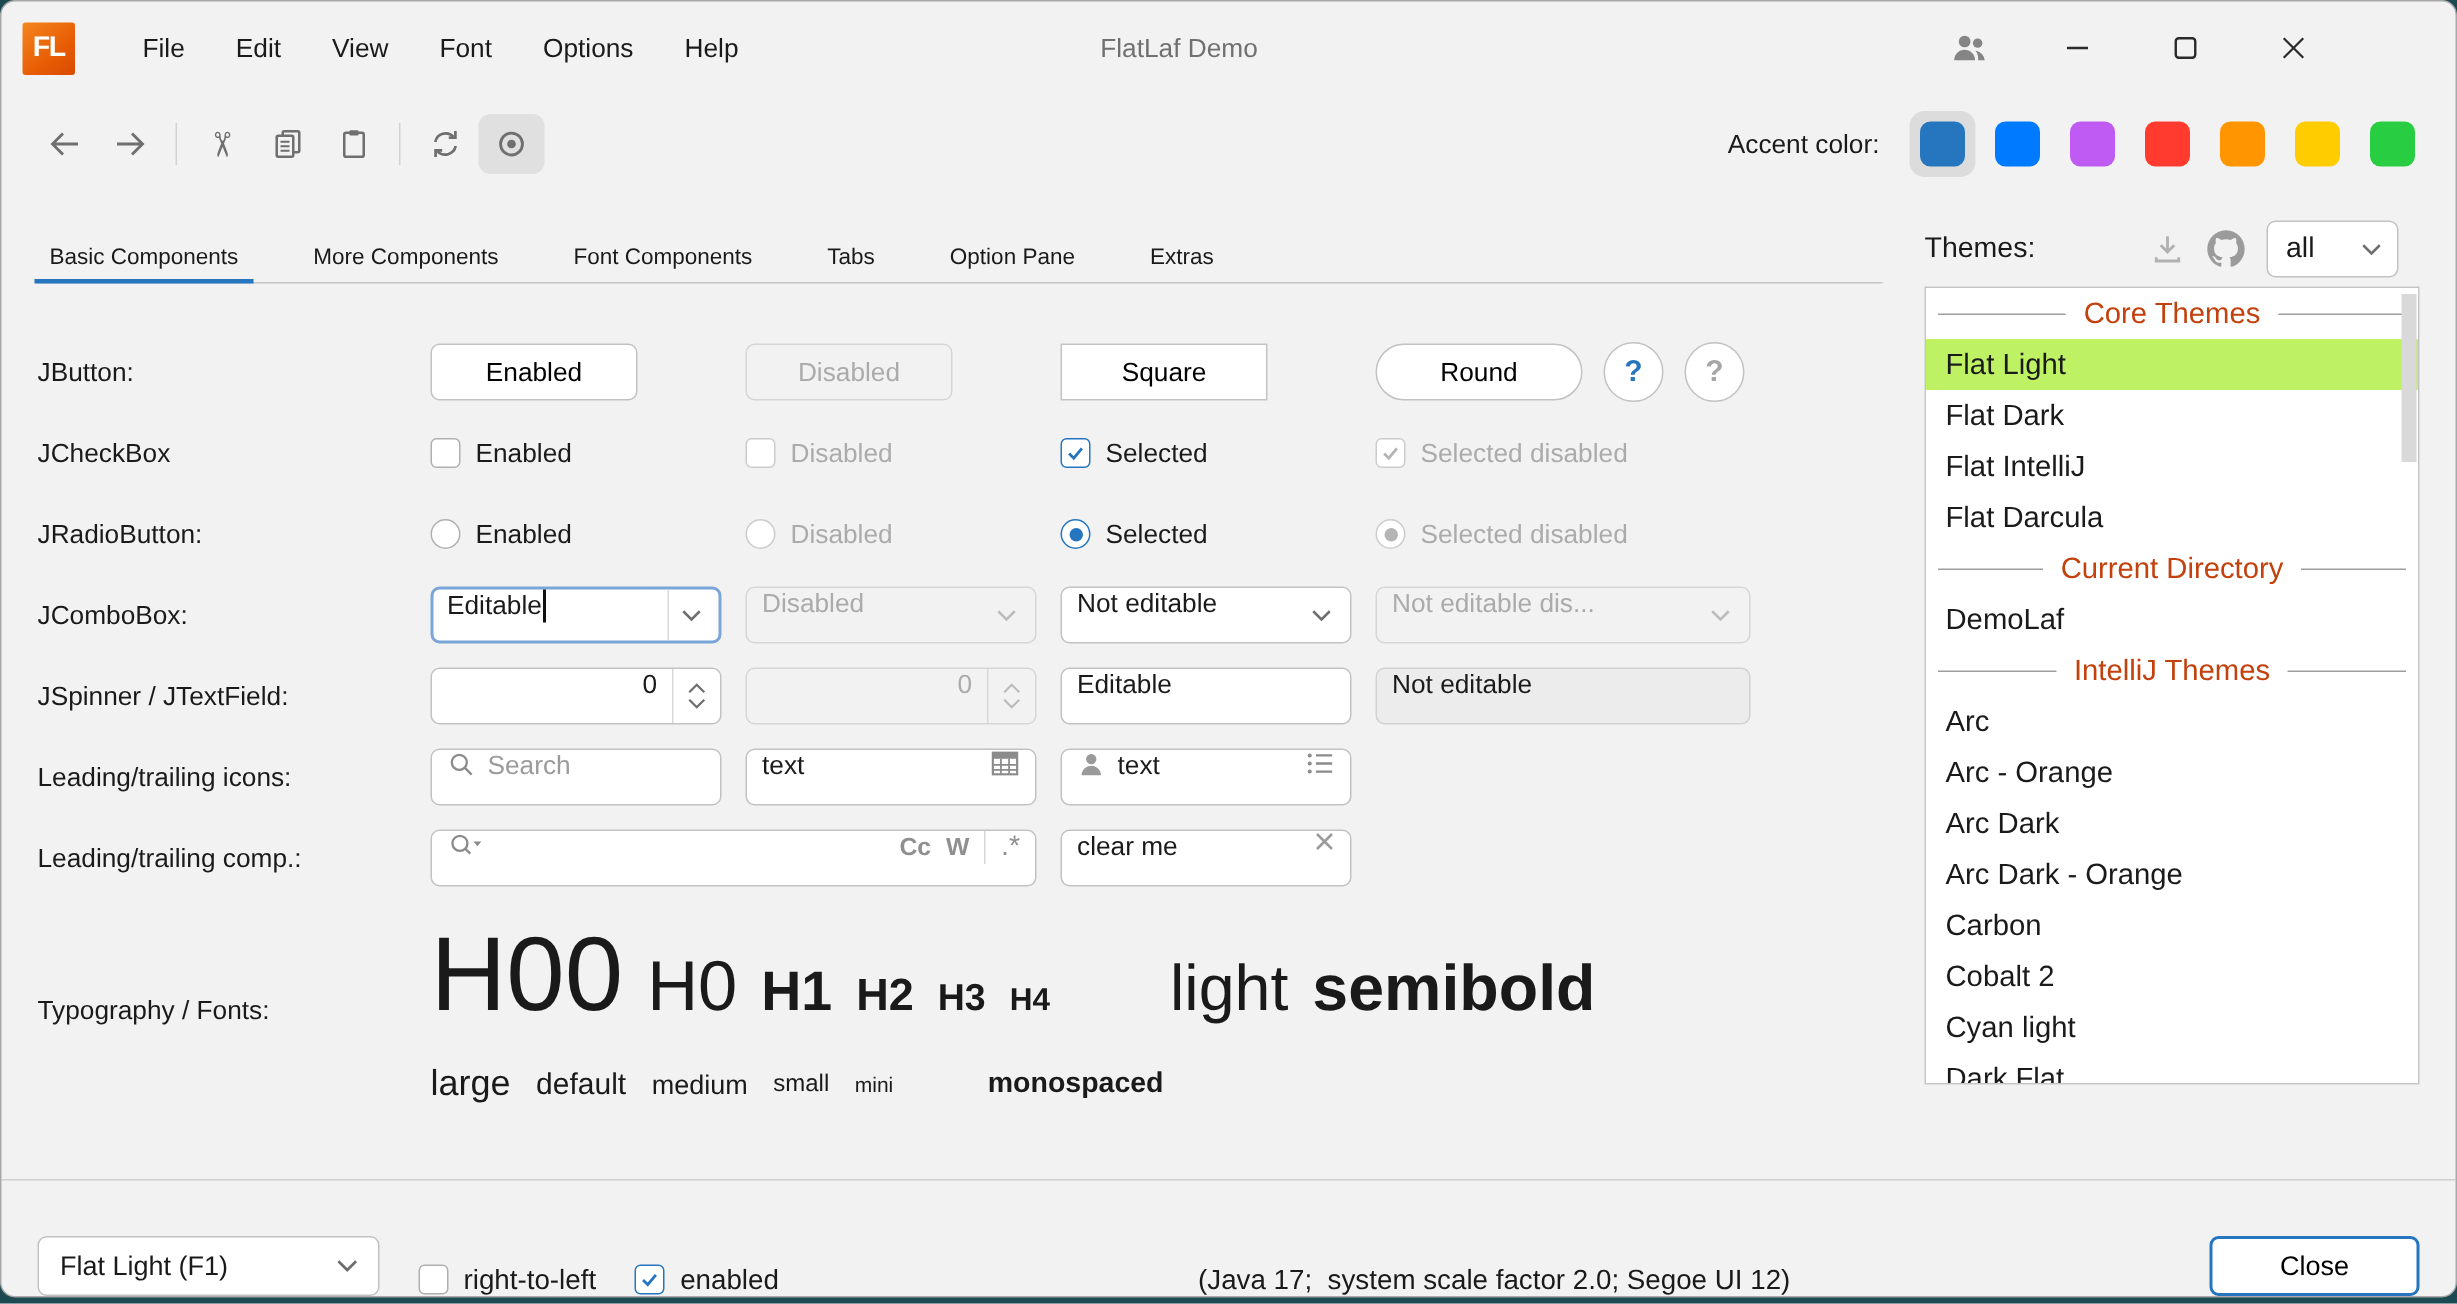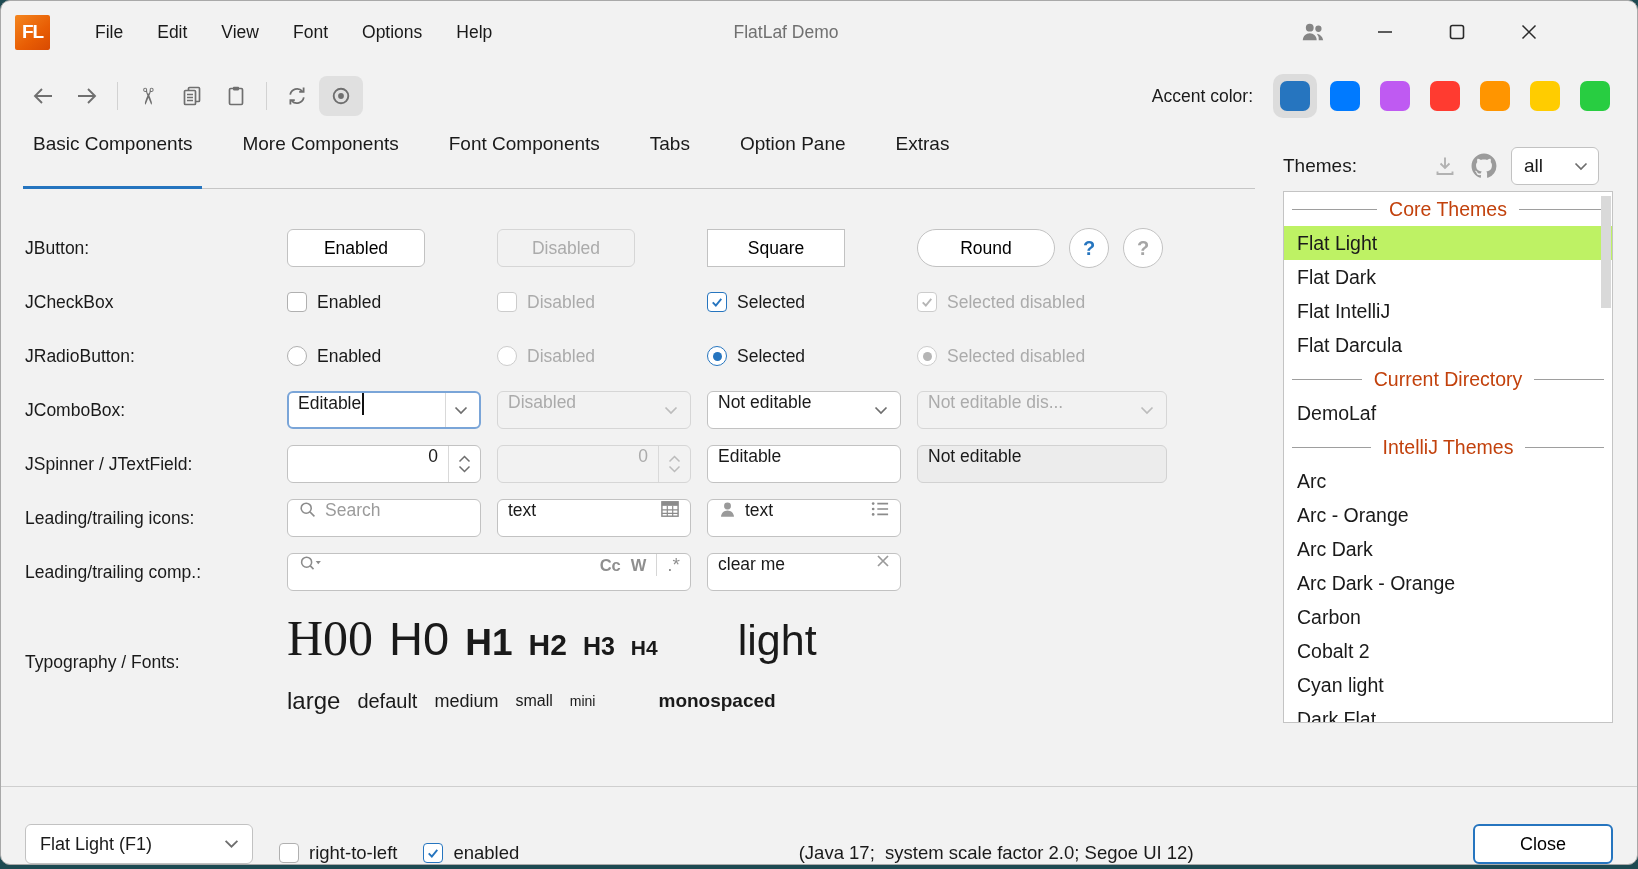--- a/index.html
+++ b/index.html
@@ -44,21 +44,21 @@
   .accent-area { margin-left: auto; display: flex; align-items: center; }
   .accent-label { font-size: 17.5px; margin-right: 14px; }
   .swatch-wrap { width: 44px; height: 44px; display: flex; align-items: center; justify-content: center; border-radius: 10px; margin-left: 6px; }
   .swatch-wrap.selected { background: #dcdcdc; }
   .swatch { width: 30px; height: 30px; border-radius: 7px; }
   
   .main { flex: 1 1 auto; display: flex; padding: 0 24px; gap: 28px; overflow: hidden; }
   .left-col { flex: 1 1 auto; min-width: 0; }
   
   .tab-bar { display: flex; height: 60px; align-items: flex-end; border-bottom: 1px solid #c6c6c6; padding-top: 14px; }
-  .tab { font-size: 19px; padding: 0 8px 33px 8px; margin-right: 34px; position: relative; white-space: nowrap; }
+  .tab { font-size: 15px; padding: 0 8px 8px 8px; margin-right: 34px; position: relative; white-space: nowrap; }
   .tab.selected { font-weight: 400; }
   .tab.selected::after { content: ""; position: absolute; left: -2px; right: -2px; bottom: -1px; height: 3px; background: #2675BF; }
   
   .rows { margin-top: 32px; }
   .row { display: grid; grid-template-columns: 246px 194px 194px 194px 250px; column-gap: 16px; align-items: center; height: 54px; }
   .row-label { font-size: 17.5px; }
   .disabled-text { color: #ababab; }
   
   .btn {
     width: 138px; height: 38px; background: #fff; border: 1px solid #c2c2c2; border-radius: 6px;
@@ -101,21 +101,21 @@
   .icon-trail { margin-left: auto; display: flex; align-items: center; }
   .placeholder { color: #9b9b9b; }
   .span2 { grid-column: 2 / span 2; }
   .comp-hints { margin-left: auto; display: flex; align-items: center; gap: 10px; color: #8f8f8f; font-size: 16.5px; font-weight: 700; }
   .hint-sep { width: 1px; height: 22px; background: #d6d6d6; }
   .regex-hint { font-weight: 400; font-size: 19px; }
   
   .typo-row { display: grid; grid-template-columns: 246px 1fr; column-gap: 16px; margin-top: 10px; align-items: center; }
   .typo-lines { display: flex; flex-direction: column; }
   .typo-h { display: flex; align-items: baseline; gap: 16px; }
-  .h00 { font-size: 50px; font-weight: 400; font-family: Liberation Serif, serif; }
+  .h00 { font-size: 70px; font-weight: 400; }
   .h0  { font-size: 47px; font-weight: 400; }
   .h1  { font-size: 37px; font-weight: 700; }
   .h2  { font-size: 30px; font-weight: 700; }
   .h3  { font-size: 25px; font-weight: 700; }
   .h4  { font-size: 21px; font-weight: 700; }
   .w-light { font-size: 43px; font-weight: 300; margin-left: 64px; }
   .w-semibold { font-size: 43px; font-weight: 700; }
   .typo-s { display: flex; align-items: center; gap: 17px; margin-top: 20px; }
   .t-large { font-size: 24px; }
   .t-default { font-size: 20px; }
@@ -489,20 +489,21 @@
           <span class="row-label">Typography / Fonts:</span>
           <div class="typo-lines">
             <div class="typo-h">
               <span class="h00">H00</span>
               <span class="h0">H0</span>
               <span class="h1">H1</span>
               <span class="h2">H2</span>
               <span class="h3">H3</span>
               <span class="h4">H4</span>
               <span class="w-light">light</span>
+              <span class="w-semibold">semibold</span>
             </div>
             <div class="typo-s">
               <span class="t-large">large</span>
               <span class="t-default">default</span>
               <span class="t-medium">medium</span>
               <span class="t-small">small</span>
               <span class="t-mini">mini</span>
               <span class="t-mono">monospaced</span>
             </div>
           </div>

